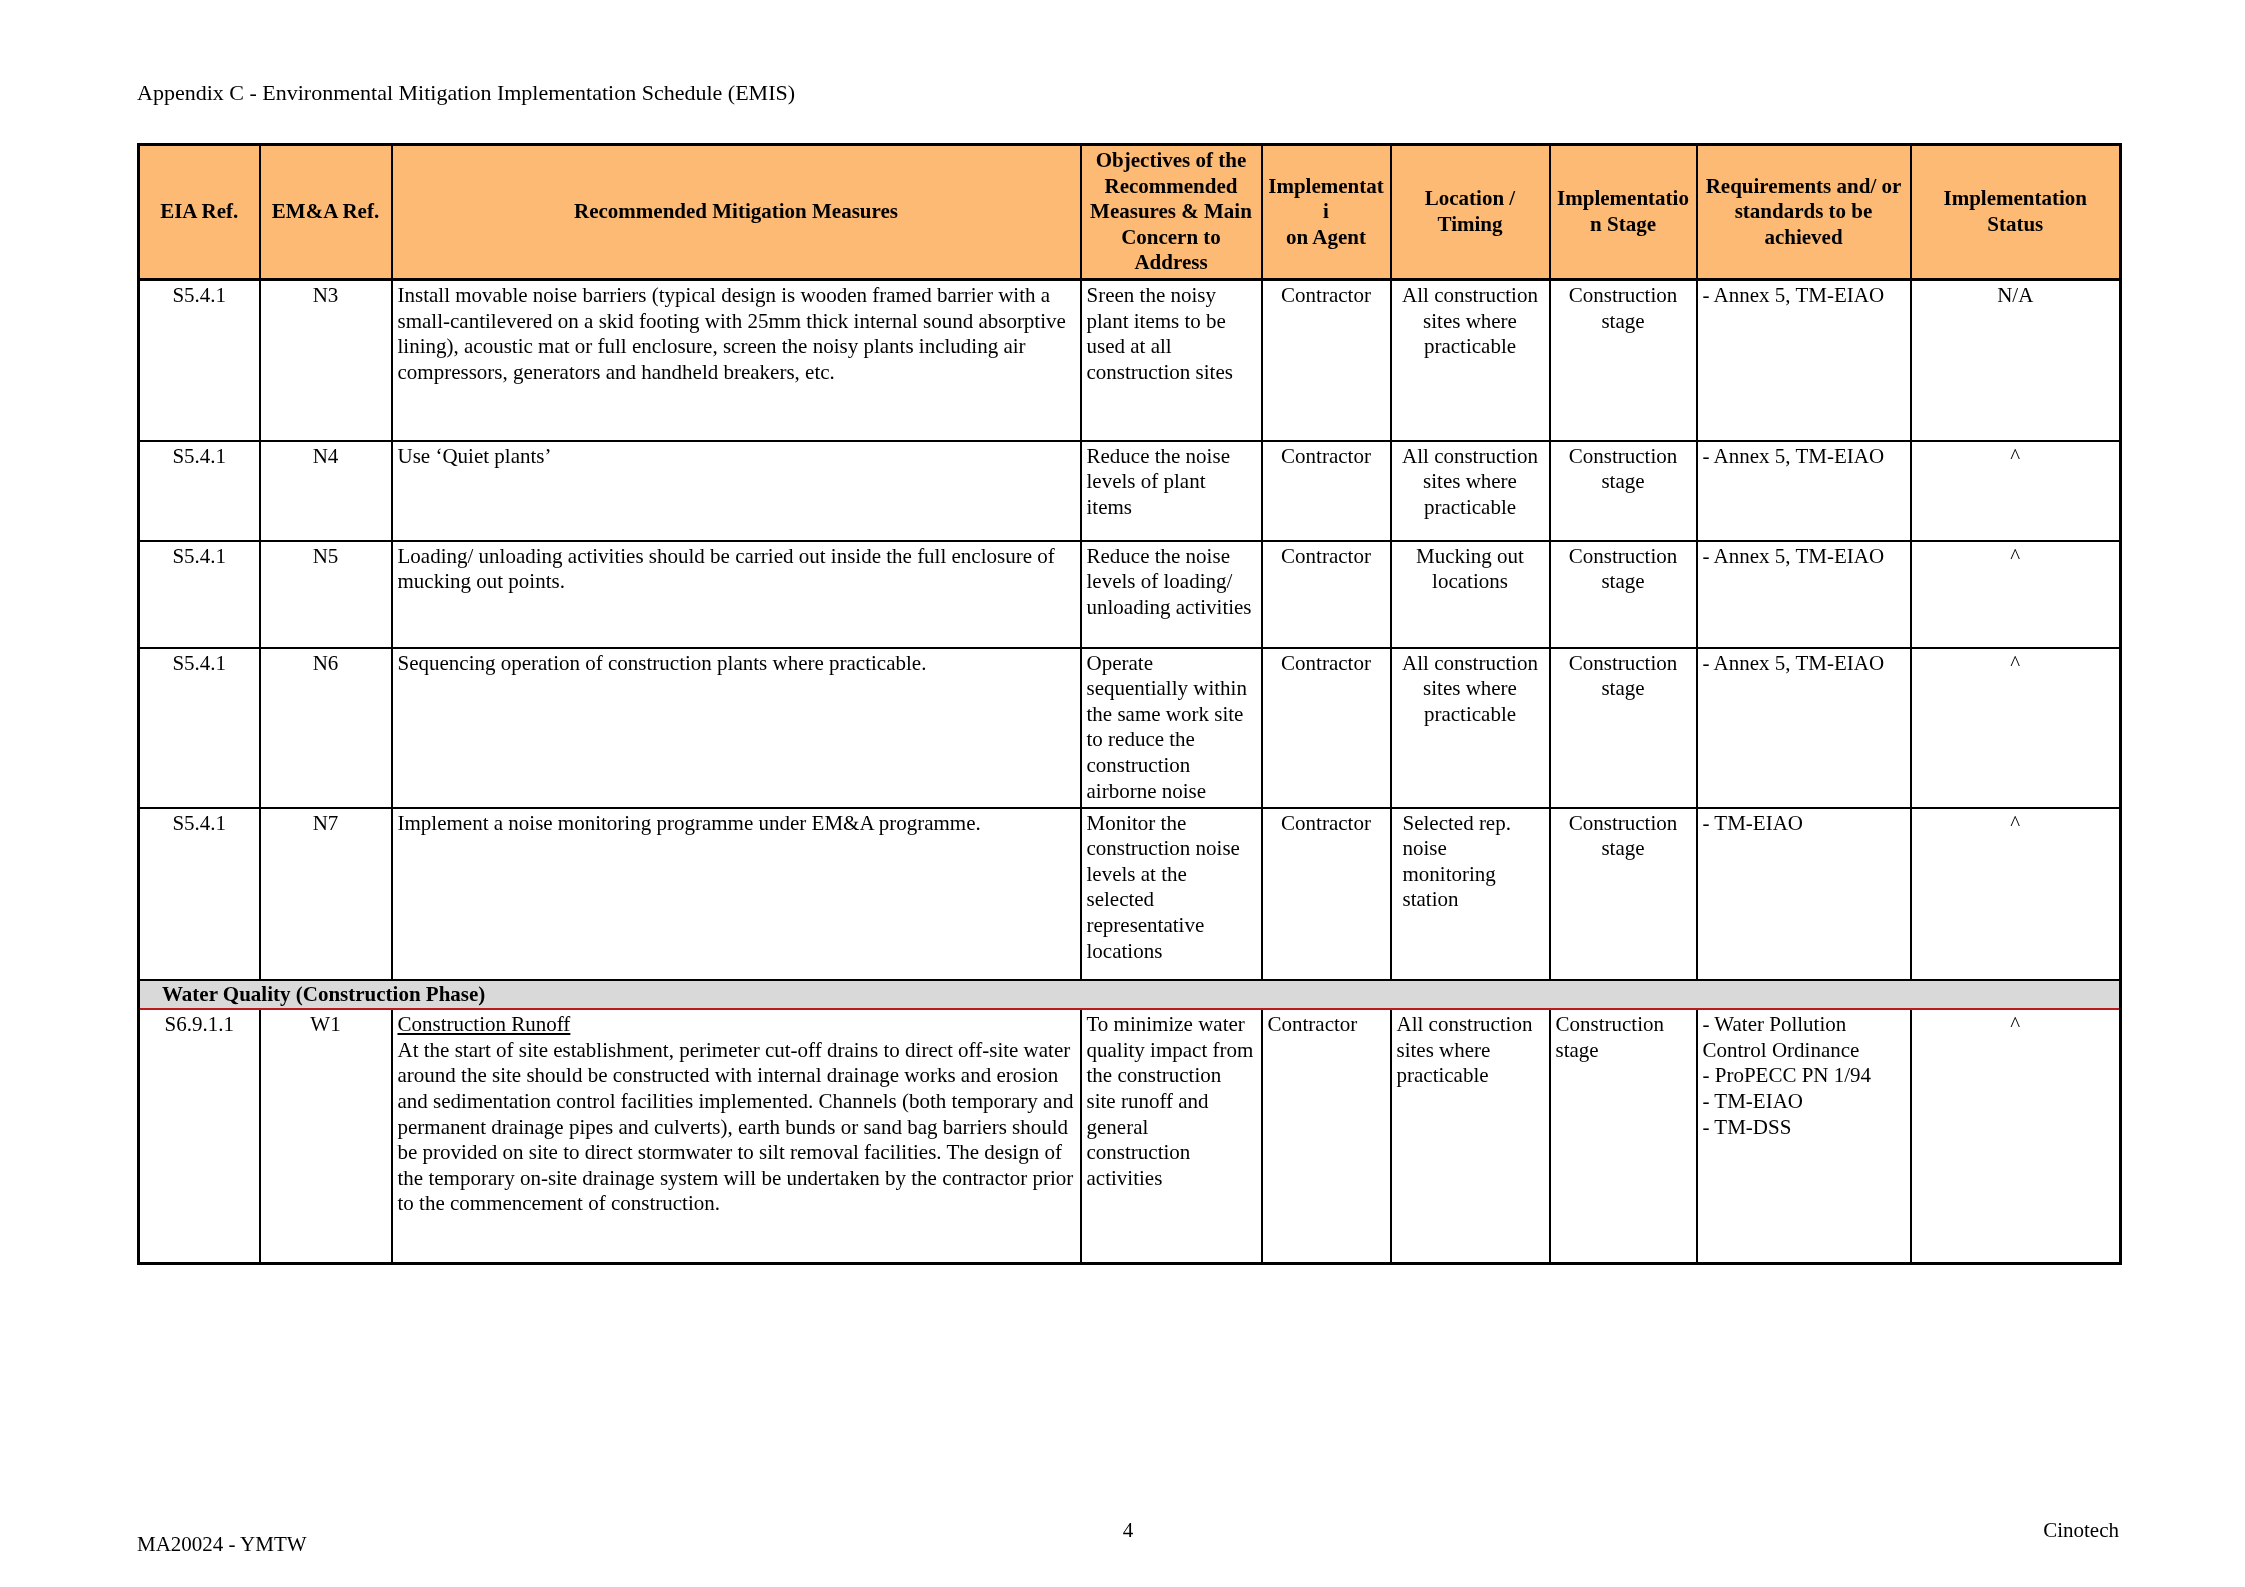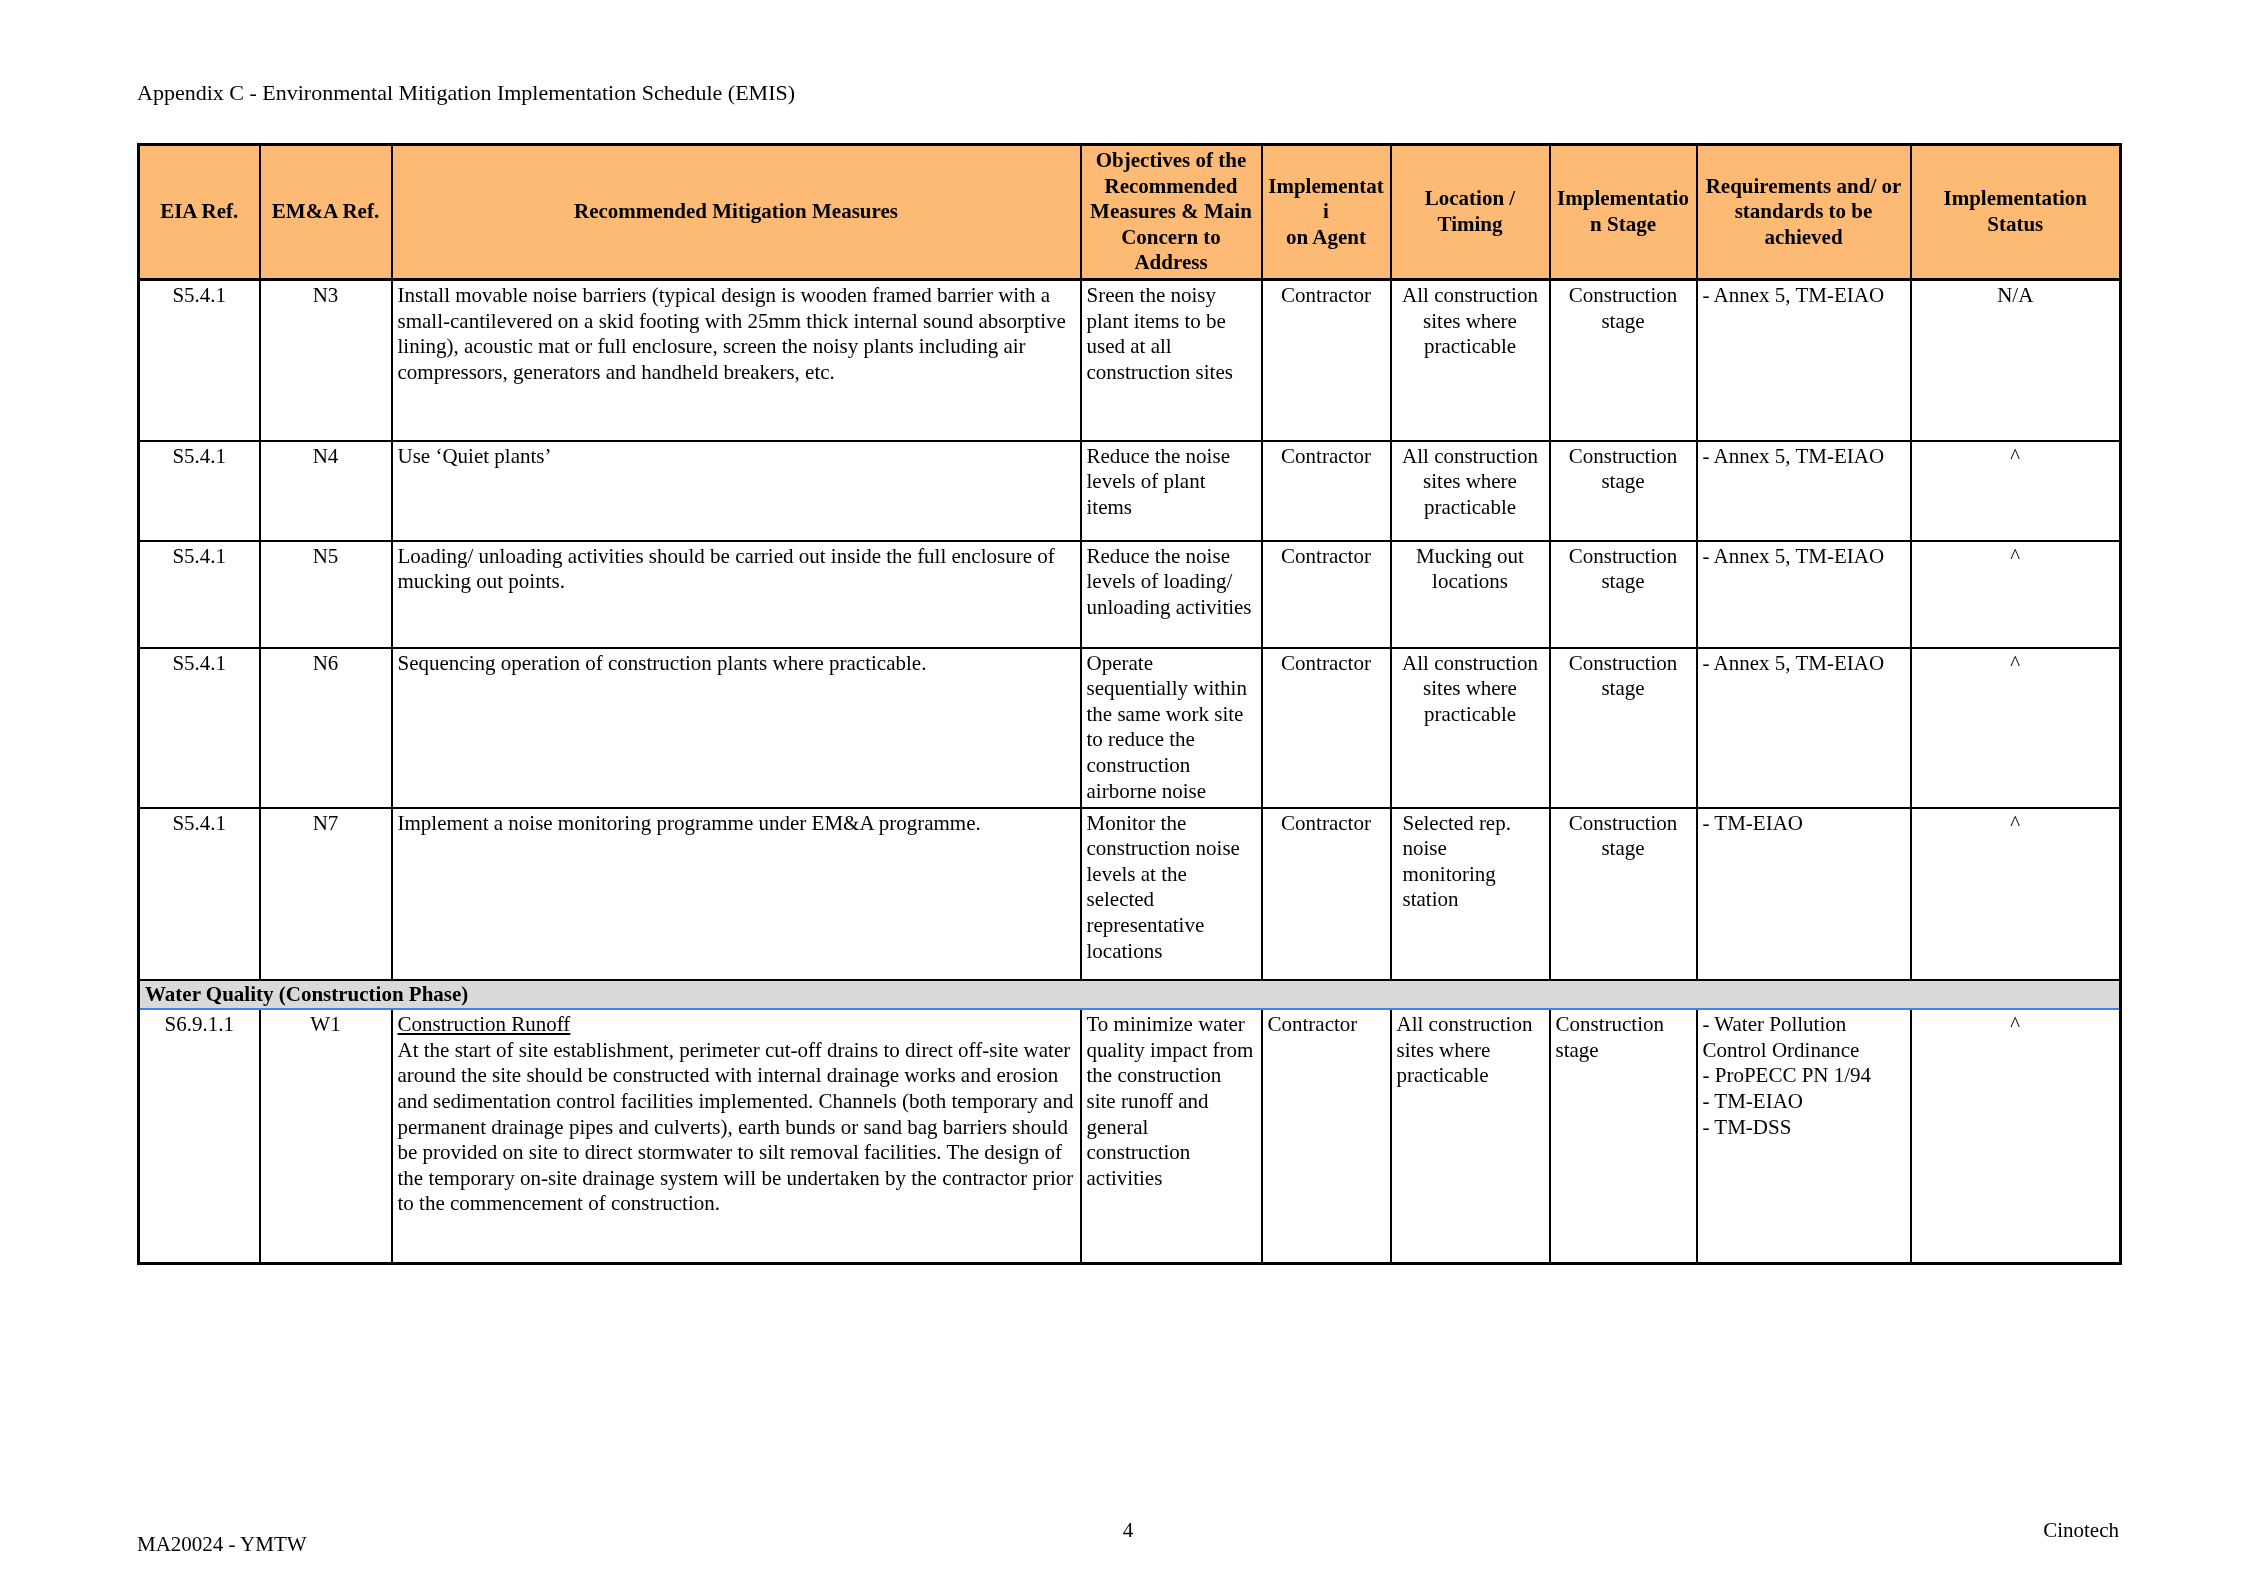--- a/index.html
+++ b/index.html
@@ -48,22 +48,22 @@
     border-bottom: 3px solid #000;
   }
   td.c-eia, td.c-ema { text-align: center; }
   td.c-agent, td.c-loc, td.c-stage, td.c-status { text-align: center; }
   td.c-measure, td.c-obj, td.c-req { text-align: left; }
   td.c-req { white-space: pre-line; }
   .measure-title { text-decoration: underline; }
   tr.section-row td {
     background: #d9d9d9;
     font-weight: bold;
-    padding: 1px 5px;
-    border: 2px solid #3b82f6;
+    padding: 1px 22px;
+    border: 2px solid #b91c1c;
   }
   .footer {
     position: absolute;
     left: 137px;
     top: 1518px;
     width: 1982px;
     font-size: 21px;
   }
   .footer .f-left  { position: absolute; left: 0; top: 0; margin-top: 14px; }
   .footer .f-center{ position: absolute; left: 0; right: 0; top: 0; text-align: center; }

